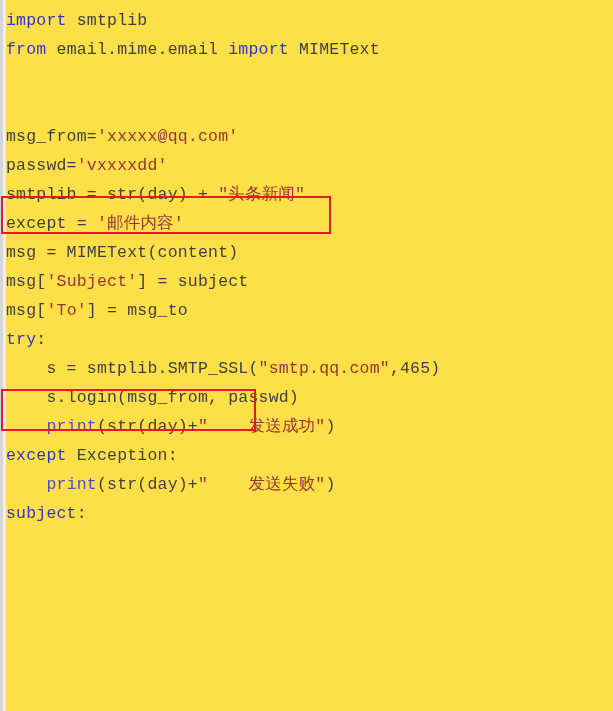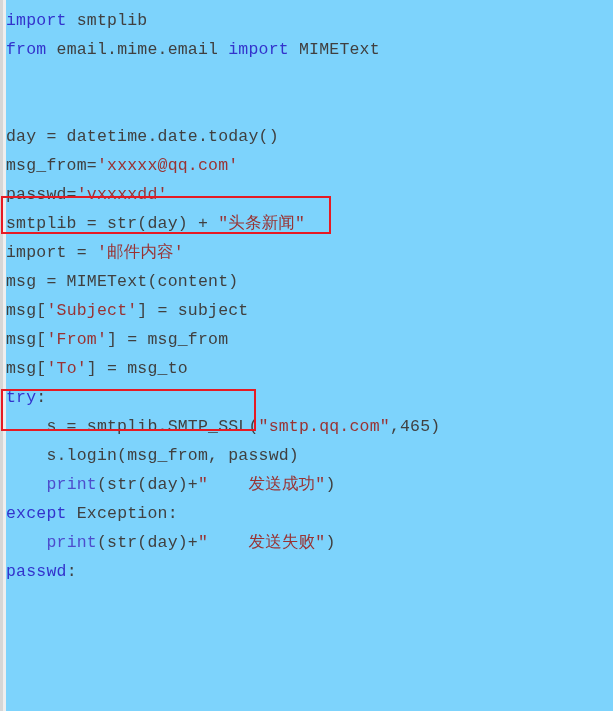--- a/index.html
+++ b/index.html
@@ -4,21 +4,21 @@
 <style>
   html, body {
     margin: 0;
     padding: 0;
     background: #ffffff;
   }
   #screenshot {
     position: relative;
     width: 613px;
     height: 711px;
-    background: #7dd3fc;
+    background: #fde047;
     overflow: hidden;
     font-family: "Liberation Mono", "DejaVu Sans Mono", monospace;
   }
   
   .gutter {
     position: absolute;
     left: 0;
     top: 0;
     width: 3px;
     height: 711px;
@@ -80,34 +80,32 @@
 <div id="screenshot">
 
   <div class="gutter"></div>
   <div class="gutter2"></div>
 
   <div class="code" id="code-area">
       <div class="line"><span class="kw">import</span><span class="plain"> smtplib</span></div>
       <div class="line"><span class="kw">from</span><span class="plain"> email.mime.email </span><span class="kw">import</span><span class="plain"> MIMEText</span></div>
       <div class="line">&nbsp;</div>
       <div class="line">&nbsp;</div>
-      <div class="line"><span class="plain">day = datetime.date.today()</span></div>
       <div class="line"><span class="plain">msg_from=</span><span class="str">'xxxxx@qq.com'</span></div>
       <div class="line"><span class="plain">passwd=</span><span class="str">'vxxxxdd'</span></div>
       <div class="line"><span class="plain">smtplib = str(day) + </span><span class="str">"头条新闻"</span></div>
-      <div class="line"><span class="plain">import = </span><span class="str">'邮件内容'</span></div>
+      <div class="line"><span class="plain">except = </span><span class="str">'邮件内容'</span></div>
       <div class="line"><span class="plain">msg = MIMEText(content)</span></div>
       <div class="line"><span class="plain">msg[</span><span class="str">'Subject'</span><span class="plain">] = subject</span></div>
-      <div class="line"><span class="plain">msg[</span><span class="str">'From'</span><span class="plain">] = msg_from</span></div>
       <div class="line"><span class="plain">msg[</span><span class="str">'To'</span><span class="plain">] = msg_to</span></div>
       <div class="line"><span class="kw">try</span><span class="plain">:</span></div>
       <div class="line"><span class="plain">    s = smtplib.SMTP_SSL(</span><span class="str">"smtp.qq.com"</span><span class="plain">,465)</span></div>
       <div class="line"><span class="plain">    s.login(msg_from, passwd)</span></div>
       <div class="line"><span class="plain">    </span><span class="builtin">print</span><span class="plain">(str(day)+</span><span class="str">"    发送成功"</span><span class="plain">)</span></div>
       <div class="line"><span class="kw">except</span><span class="plain"> Exception:</span></div>
       <div class="line"><span class="plain">    </span><span class="builtin">print</span><span class="plain">(str(day)+</span><span class="str">"    发送失败"</span><span class="plain">)</span></div>
-      <div class="line"><span class="kw">passwd</span><span class="plain">:</span></div>
+      <div class="line"><span class="kw">subject</span><span class="plain">:</span></div>
     </div>
 
   <div class="redbox" id="redbox-msg-to"></div>
   <div class="redbox" id="redbox-msg-to-header"></div>
 
 </div>
 
 </body></html>

